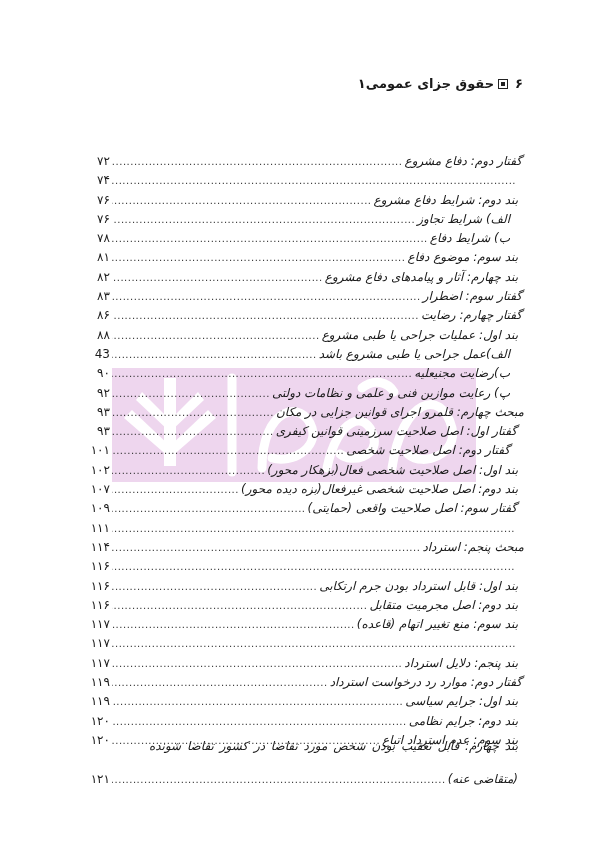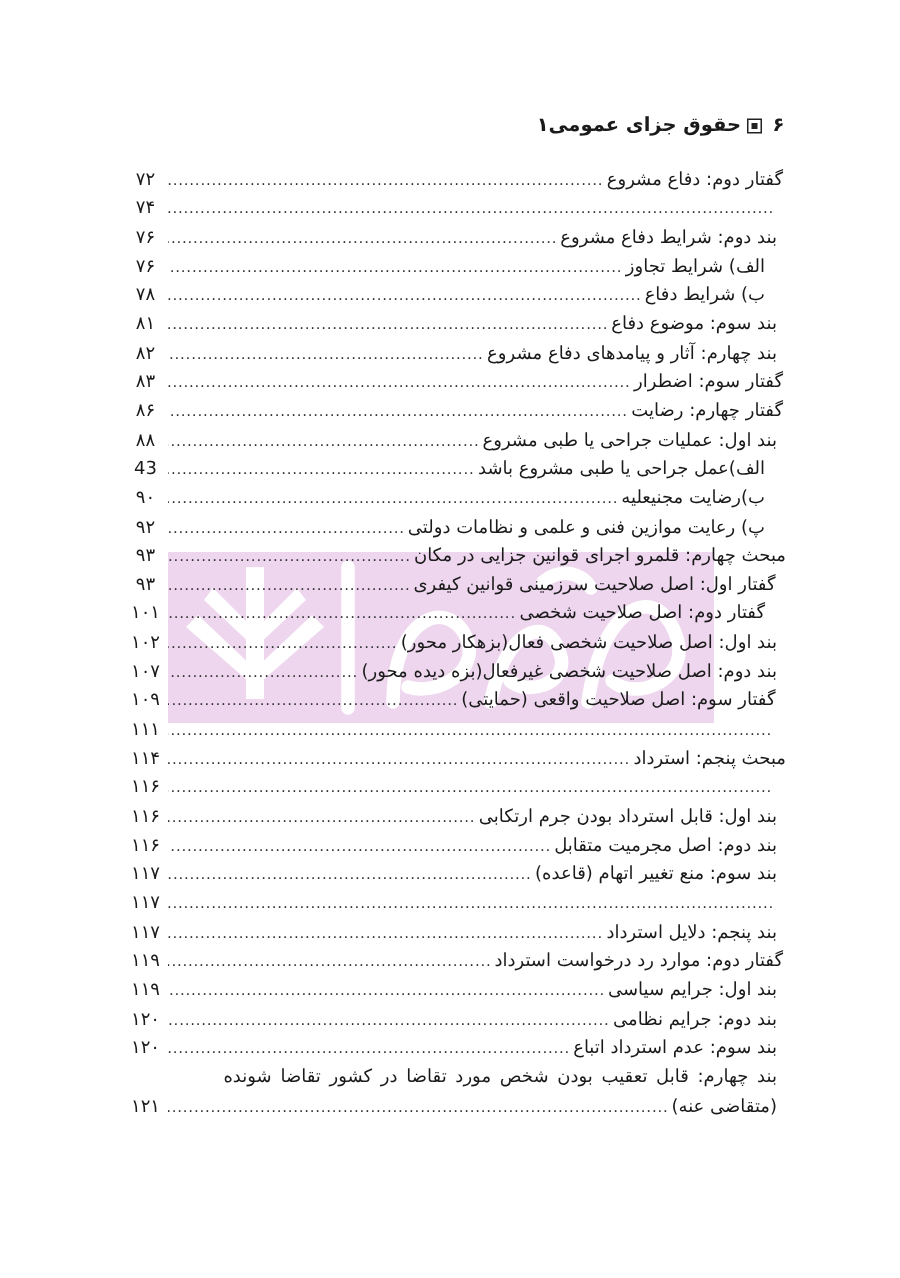--- a/index.html
+++ b/index.html
@@ -19,27 +19,27 @@
   }
   .header .sq::after {
     content: ""; position: absolute; left: 2px; top: 2px; width: 4px; height: 4px; background: #222;
   }
   .watermark { position: absolute; left: 112px; top: 368px; width: 364px; height: 114px; pointer-events: none; }
   .toc { position: absolute; left: 84px; top: 110px; width: 440px; }
   .row {
     position: relative; height: 19.3px; direction: rtl; font-size: 12px; line-height: 19.3px;
     display: flex; align-items: baseline; white-space: nowrap;
   }
-  .row .title { flex: 0 0 auto; }
+  .row .title { flex: 0 0 auto; font-style: italic; }
   .row .leader {
     flex: 1 1 auto; overflow: hidden; margin: 0 2px; color: #333; letter-spacing: 0.5px;
     font-size: 10px;
   }
   .row .leader::before { content: "..................................................................................................................................................................................................................."; }
-  .row .page-no { flex: 0 0 auto; width: 26px; text-align: center; font-size: 12px; }
+  .row .page-no { flex: 0 0 auto; width: 26px; text-align: right; font-size: 12px; margin-top: 42px; }
   .row.wrap .title { white-space: nowrap; letter-spacing: 0.9px; word-spacing: 2px; }
   .row.noleader .leader::before { content: ""; }
 </style>
 </head>
 <body>
 
 <div class="page">
 
   <div class="header">
     <span class="pnum">۶</span>

